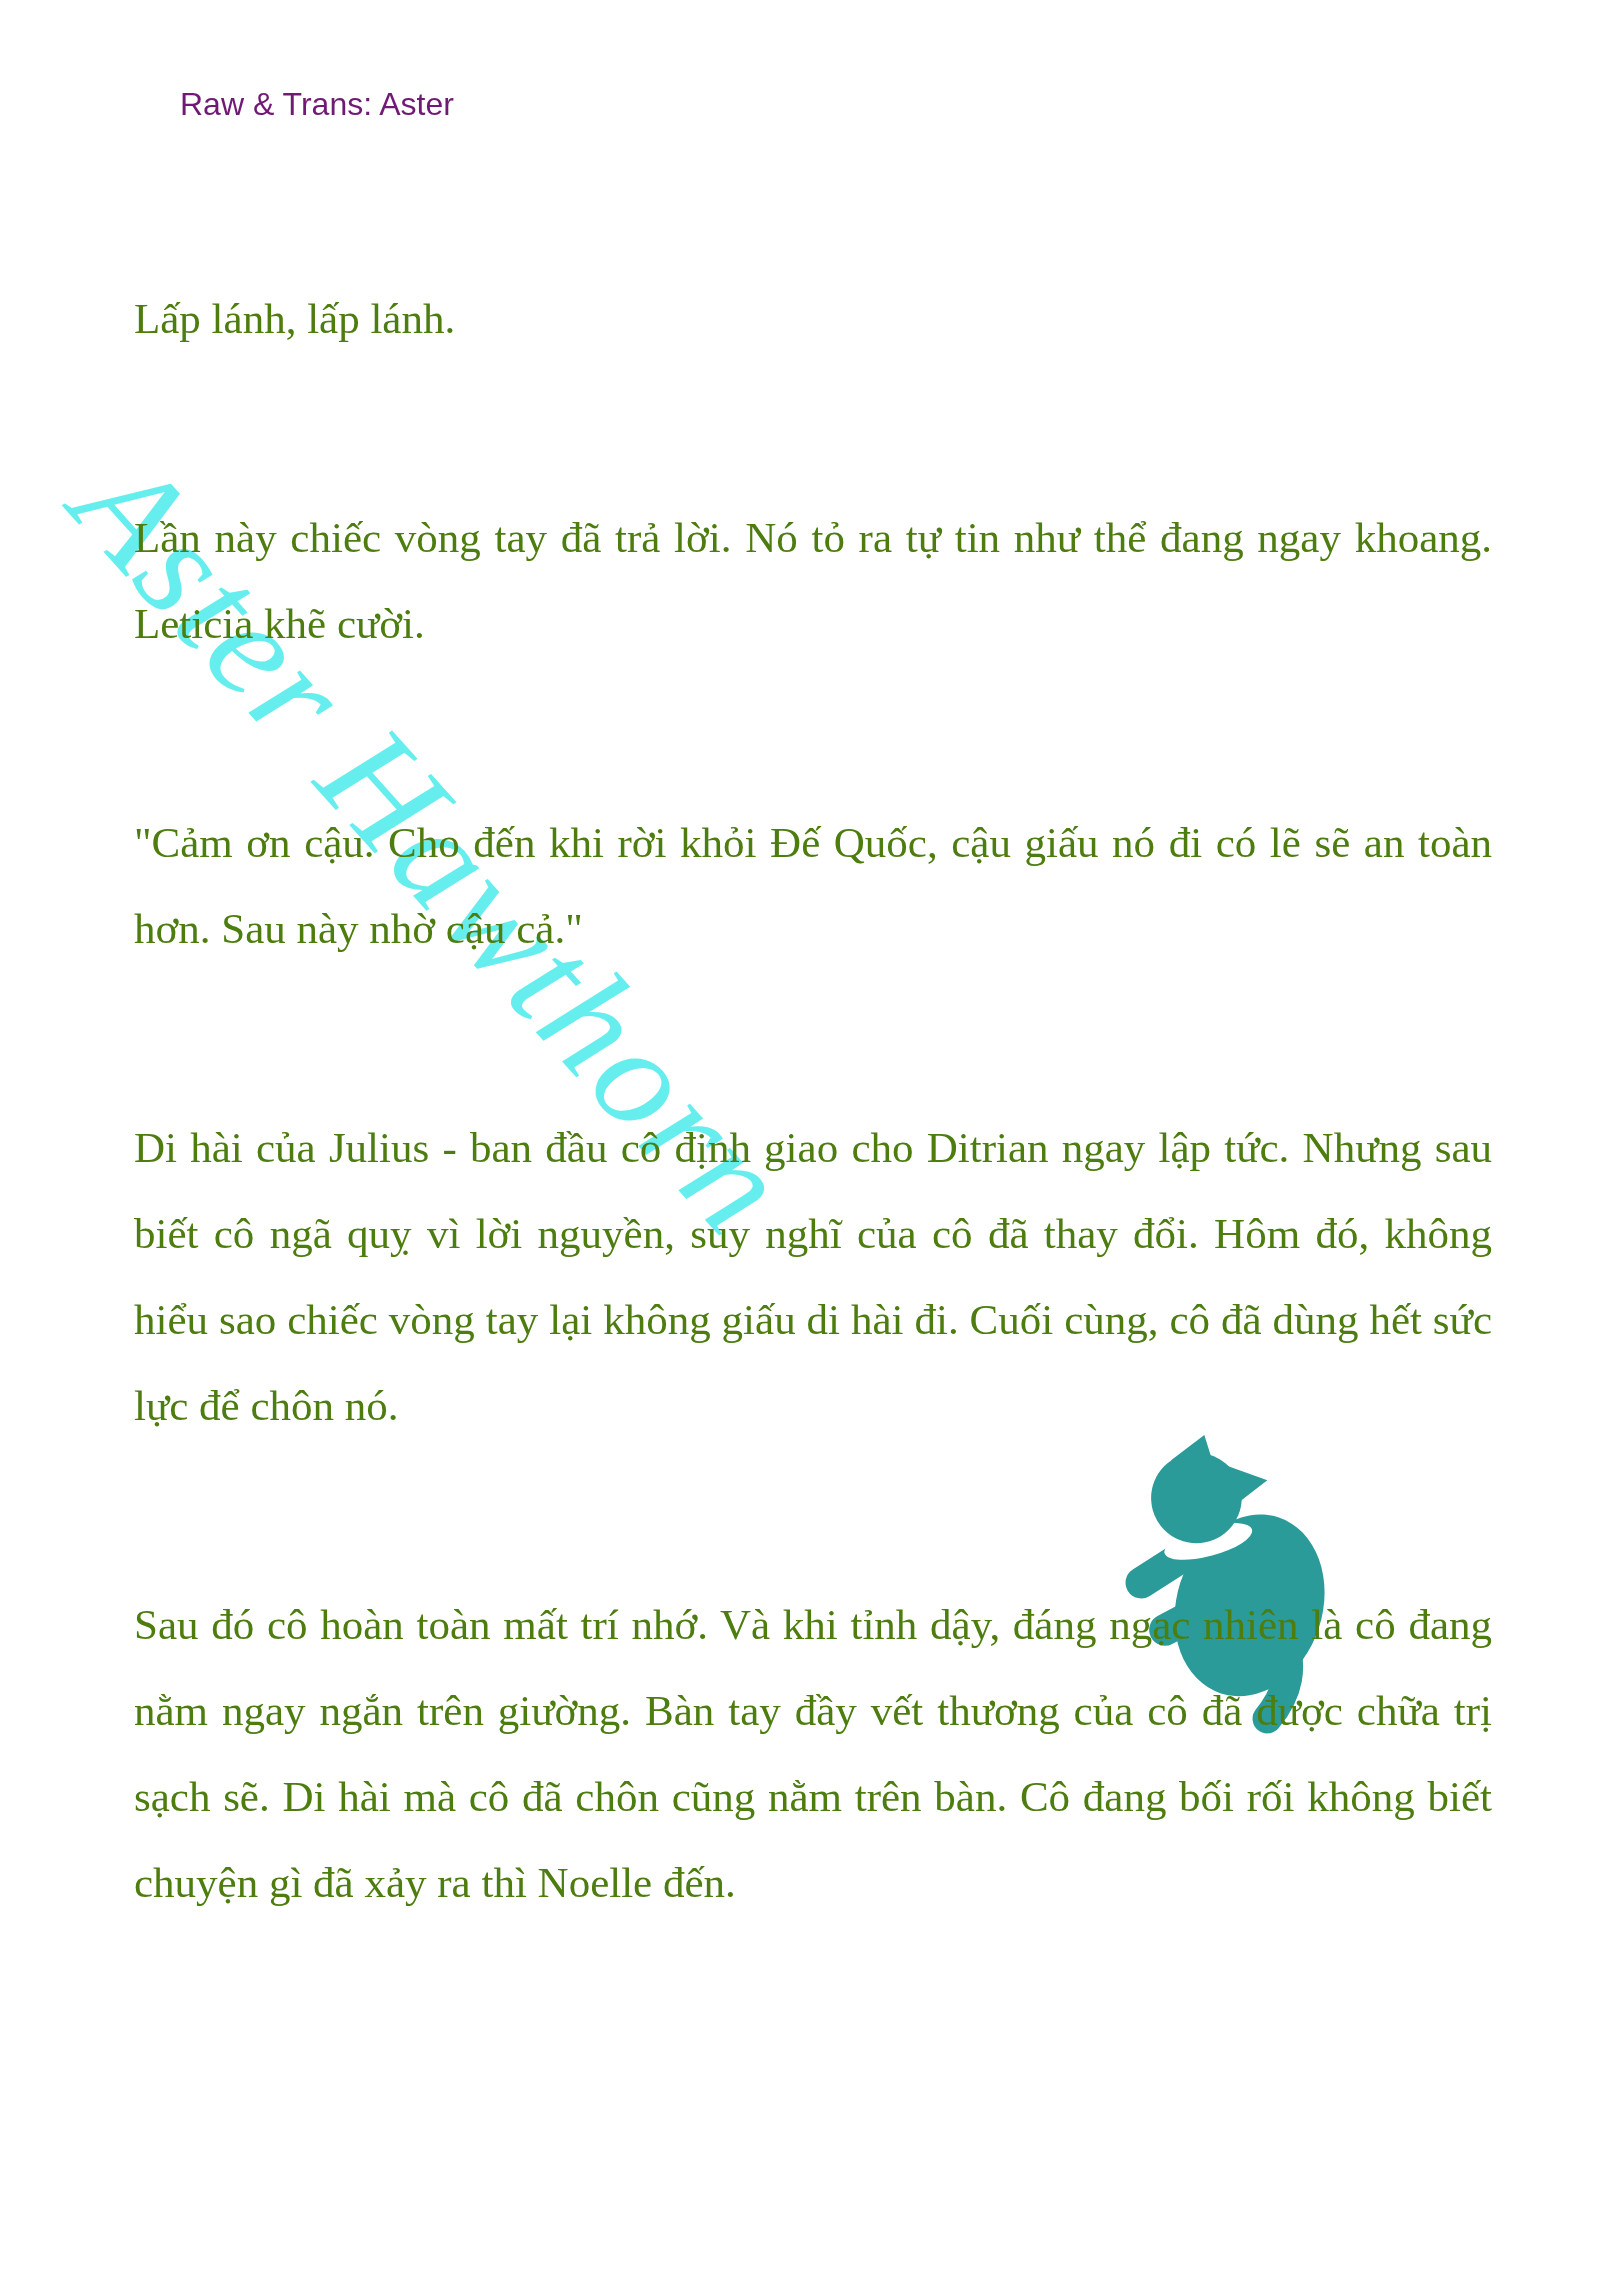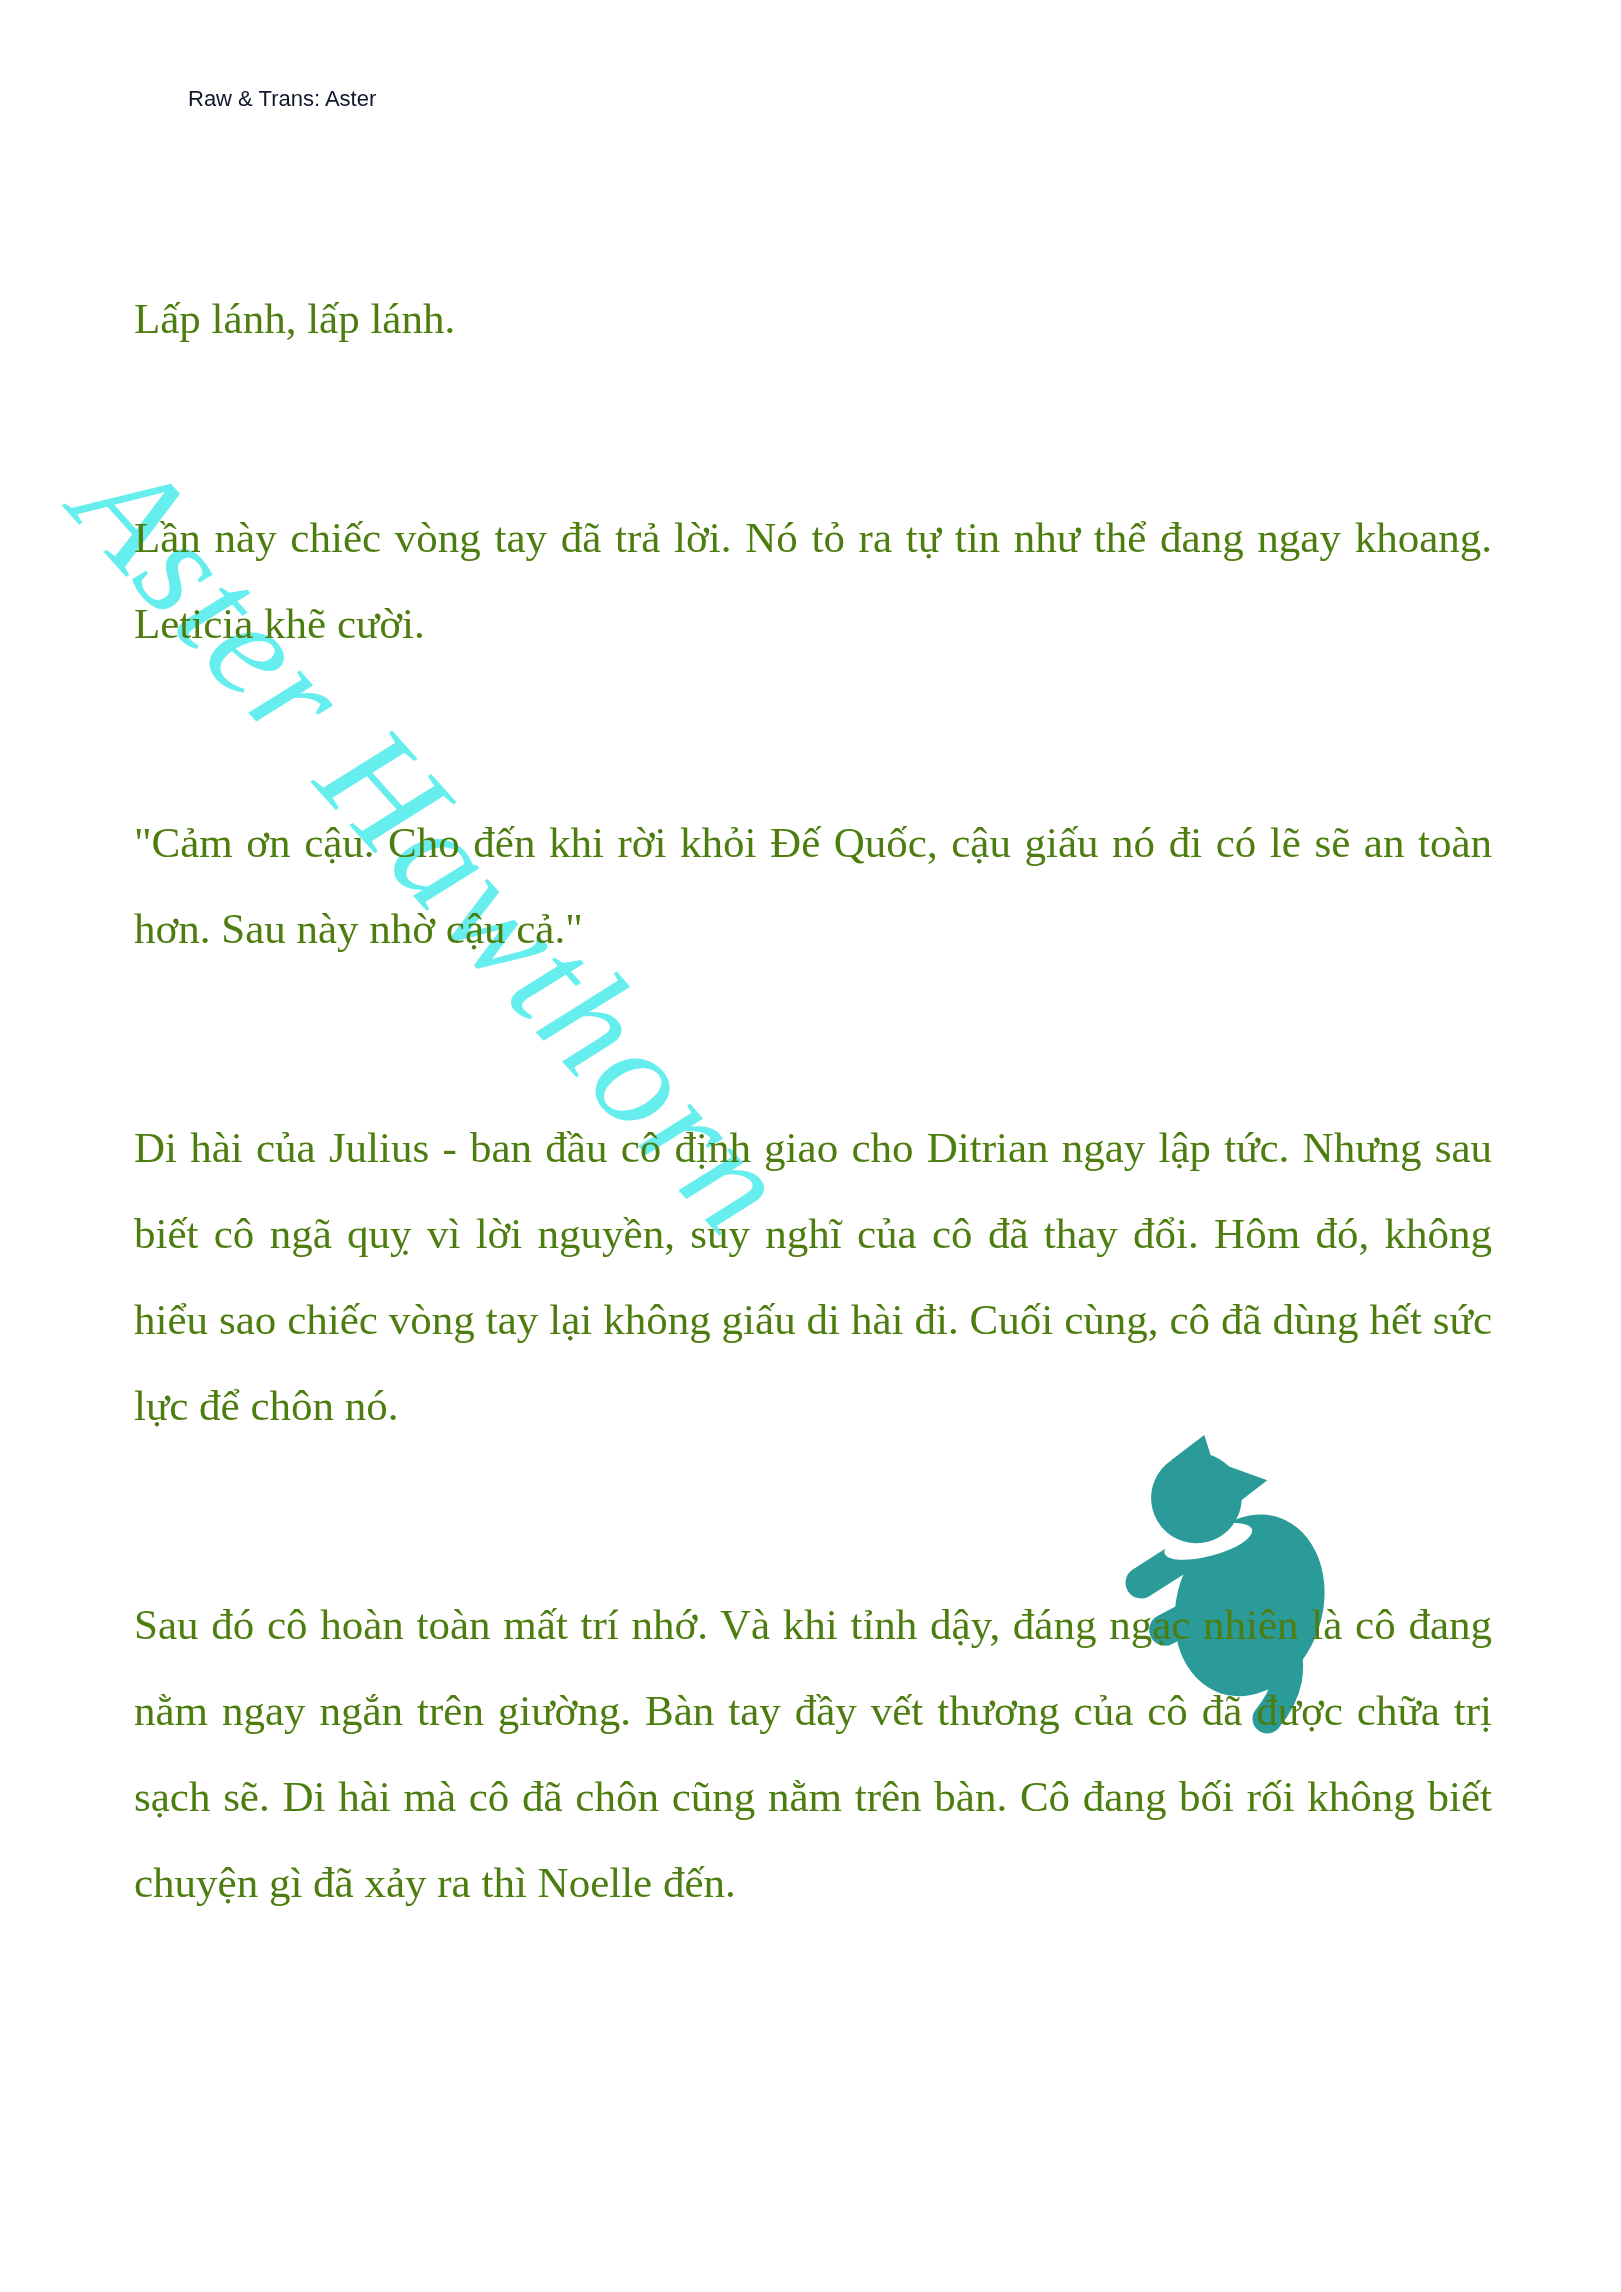--- a/index.html
+++ b/index.html
@@ -5,24 +5,24 @@
   html,body{margin:0;padding:0;}
   body{
     width:1621px;height:2293px;
     background:#ffffff;
     position:relative;
     overflow:hidden;
     font-family:"Liberation Serif", serif;
   }
   .header{
     position:absolute;
-    left:188px;top:86px;
+    left:180px;top:86px;
     font-family:"Liberation Sans", sans-serif;
-    font-size:22px;
-    color:#0f172a;
+    font-size:32px;
+    color:#701a75;
     z-index:3;
   }
   .watermark{
     position:absolute;
     left:165px;top:423px;
     transform:rotate(48deg);
     transform-origin:0 0;
     font-family:"Liberation Serif", serif;
     font-style:italic;
     font-size:145px;

